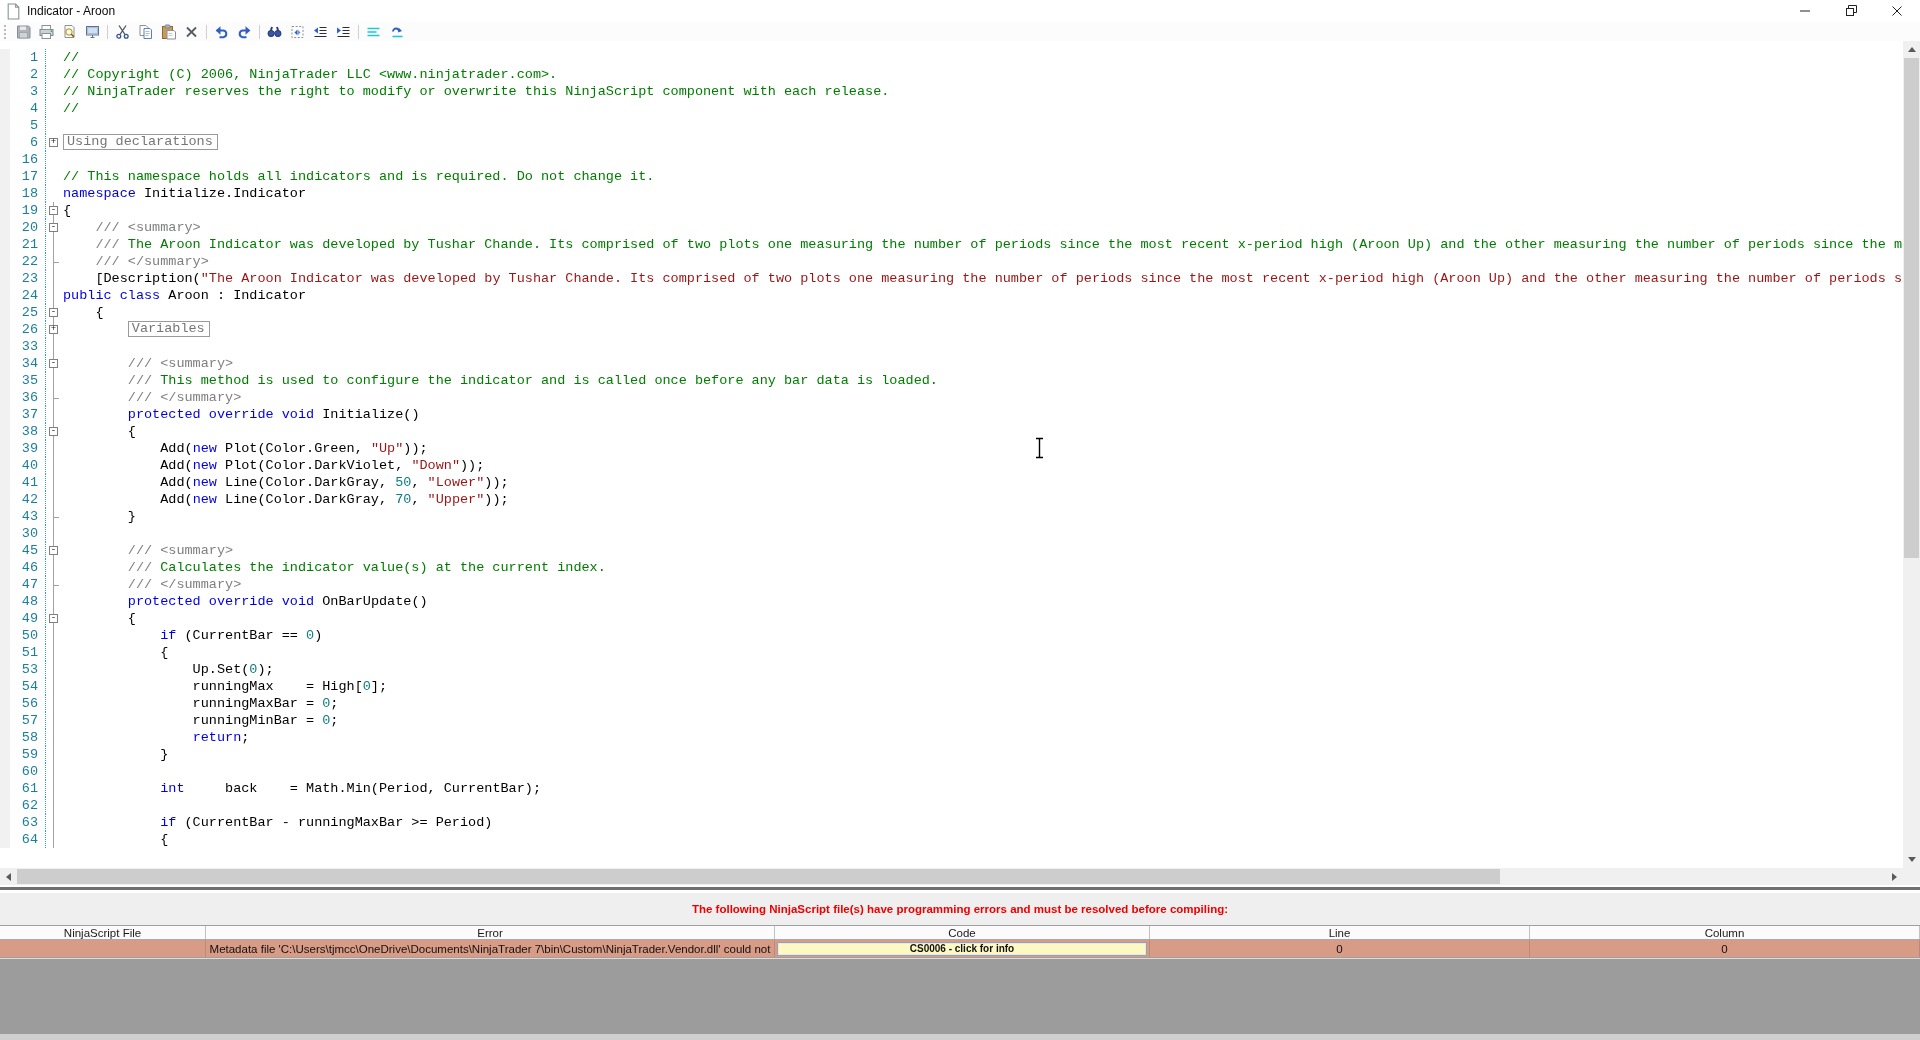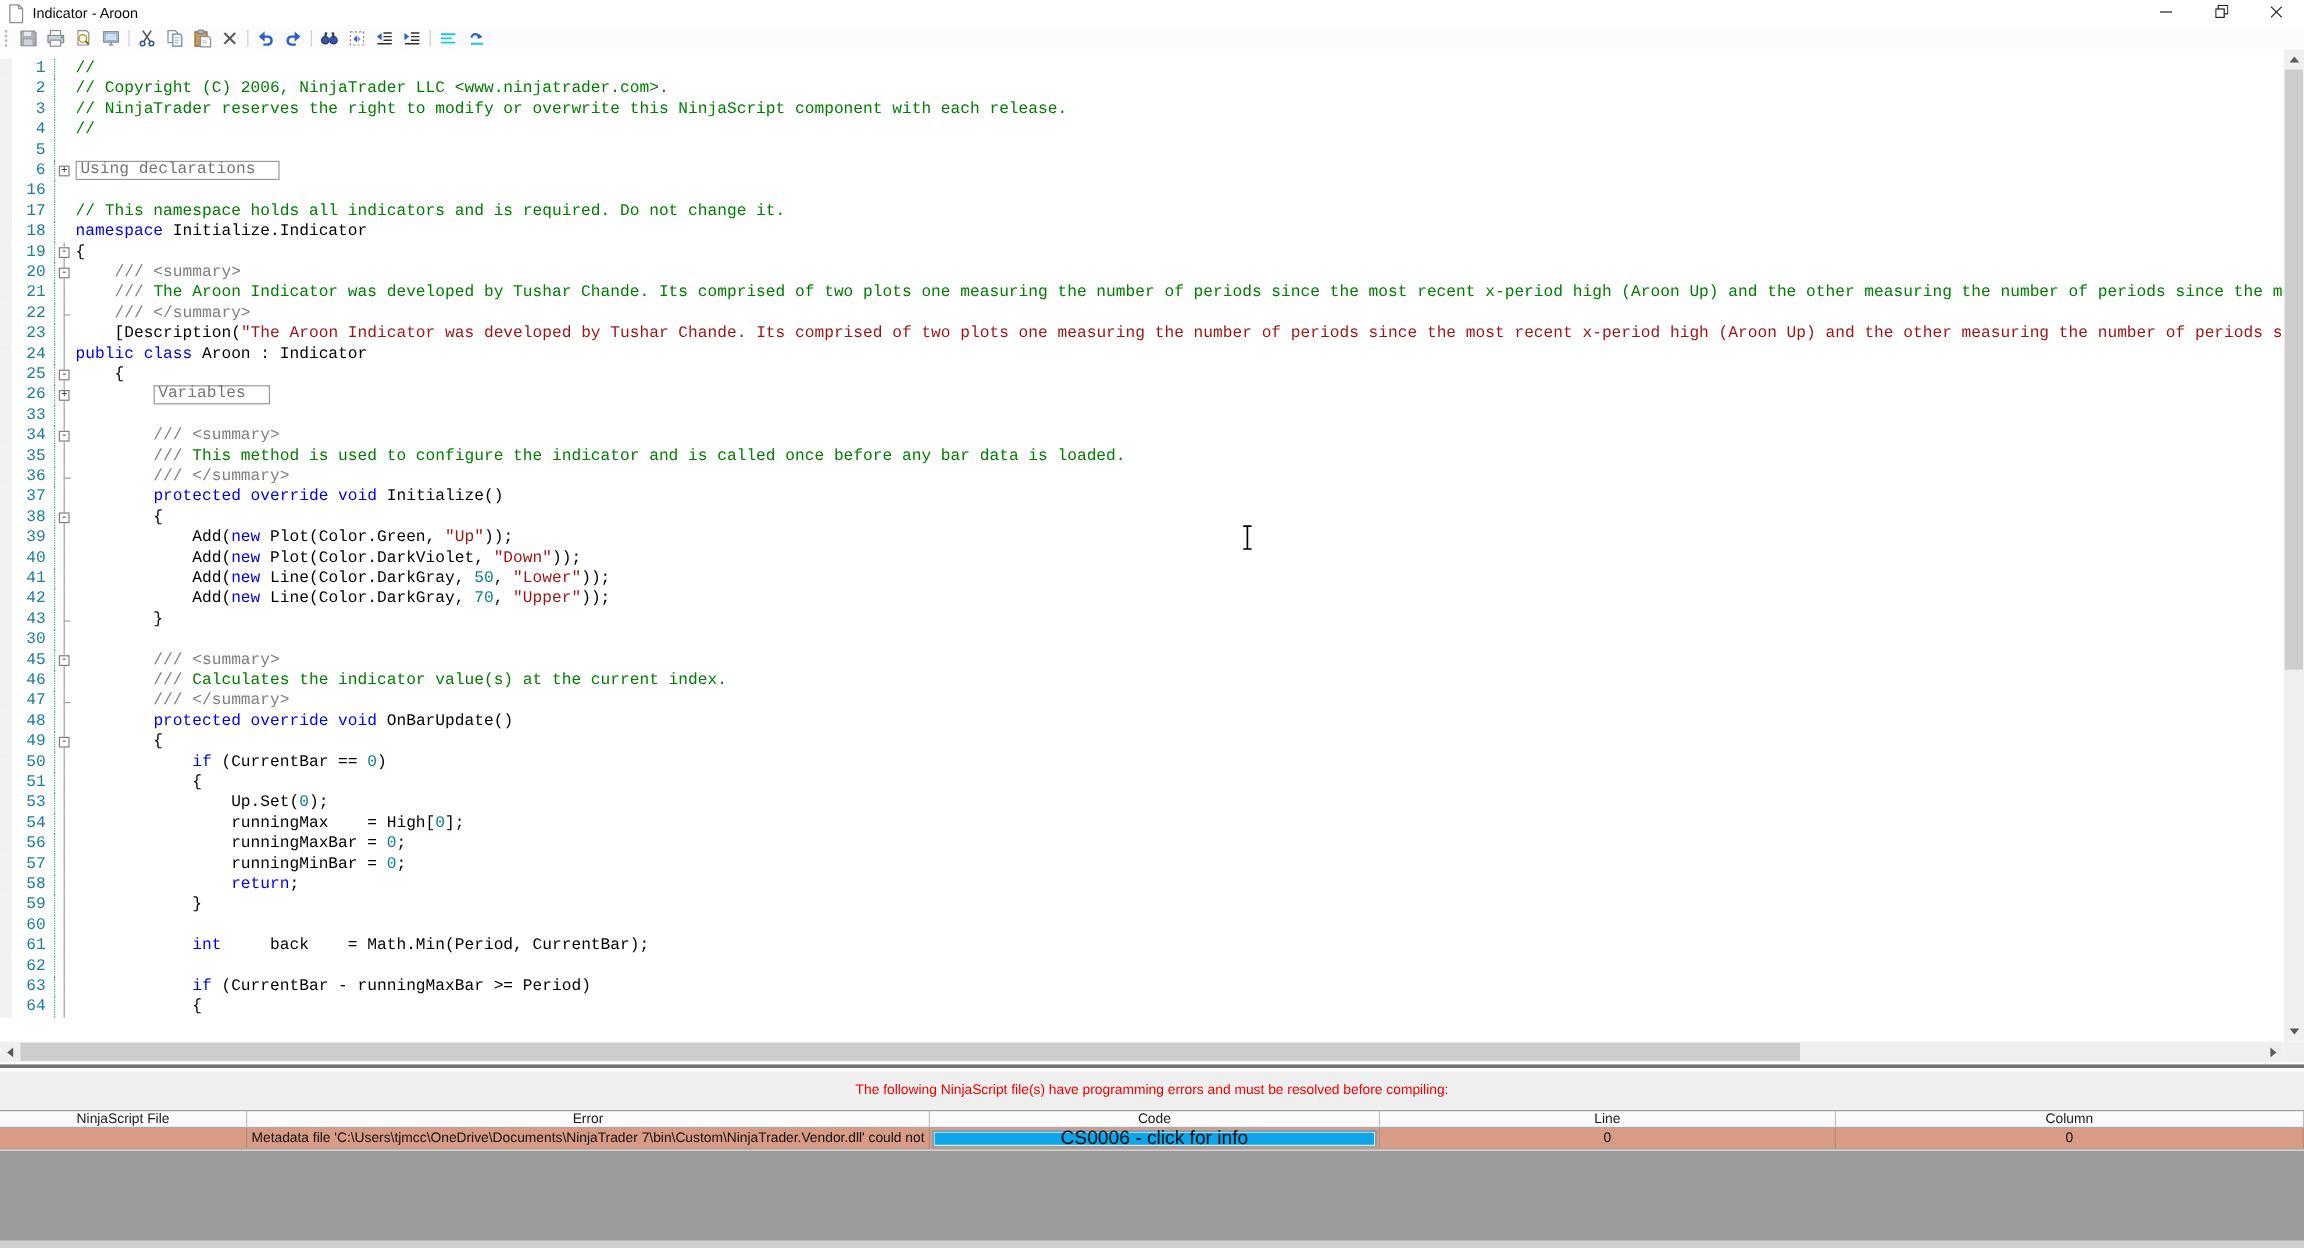--- a/index.html
+++ b/index.html
@@ -34,51 +34,51 @@
   .fm { position:absolute; left:3px; top:4px; width:9px; height:9px; border:1px solid #808080;
         background:#fff; font:9px/7px "Liberation Mono",monospace; text-align:center; color:#222; z-index:2; }
   .fe { position:absolute; left:7px; top:9px; width:6px; height:1px; background:#a2a2a2; }
   .ctext { padding-left:2px; }
   .t  { color:#000; }
   .k  { color:#0000e8; }
   .c  { color:#007d00; }
   .d  { color:#7f7f7f; }
   .s  { color:#9c1414; }
   .n2 { color:#0c8080; }
-  .fold-box { display:inline-block; border:1px solid #9a9a9a; color:#767676; padding:0 19px 0 3px;
+  .fold-box { display:inline-block; border:1px solid #9a9a9a; color:#767676; padding:0 4px 0 3px;
               height:16px; line-height:14px; background:#fff; vertical-align:top; }
 
   
   .vscroll { position:absolute; top:0; right:0; width:17px; height:100%; background:#f0f0f0; }
   .vthumb  { position:absolute; top:17px; left:1px; width:15px; height:500px; background:#cdcdcd; }
   .hscroll { position:absolute; top:868px; left:0; width:1903px; height:17px; background:#f0f0f0; }
   .hthumb  { position:absolute; left:17px; top:1px; width:1483px; height:15px; background:#cdcdcd; }
   .corner  { position:absolute; top:868px; right:0; width:17px; height:17px; background:#f0f0f0; }
   .sarrow { position:absolute; width:17px; height:17px; display:flex; align-items:center; justify-content:center; }
   .tri { width:0; height:0; }
   .tri-up    { border-left:4px solid transparent; border-right:4px solid transparent; border-bottom:5px solid #5a5a5a; }
   .tri-down  { border-left:4px solid transparent; border-right:4px solid transparent; border-top:5px solid #5a5a5a; }
   .tri-left  { border-top:4px solid transparent; border-bottom:4px solid transparent; border-right:5px solid #5a5a5a; }
   .tri-right { border-top:4px solid transparent; border-bottom:4px solid transparent; border-left:5px solid #5a5a5a; }
 
   
   .sep { position:absolute; top:885px; left:0; width:100%; height:8px; background:#fff; }
   .sep-line { margin-top:2px; height:3px; background:#707070; }
   .errorpanel { position:absolute; top:893px; left:0; width:100%; bottom:0; }
   .banner { height:32px; background:#efefef; display:flex; align-items:center; justify-content:center;
-            font-size:11.5px; font-weight:normal; color:#ee0000; }
+            font-size:11.5px; font-weight:bold; color:#ee0000; }
   .ehead { display:flex; height:15px; background:#fbfbfb; border-top:1px solid #9f9f9f; border-bottom:1px solid #aaa; }
   .ehead .cell { font-size:11.5px; color:#1a1a1a; display:flex; align-items:center; justify-content:center;
                  border-right:1px solid #c2c2c2; overflow:hidden; white-space:nowrap; }
   .erow { display:flex; height:18px; background:#d89b85; border-bottom:1px solid #9f9f9f; }
   .erow .cell { font-size:11.5px; color:#111; display:flex; align-items:center; justify-content:center;
                 border-right:1px solid #bc8a76; overflow:hidden; white-space:nowrap; }
-  .code-btn { flex:1; height:14px; margin:1px 2px; background:#0ea5e9; border:1px solid #98a2ac;
+  .code-btn { flex:1; height:14px; margin:1px 2px; background:#fef9c3; border:1px solid #98a2ac;
               box-shadow:inset 0 0 0 1px #e8e8e8; display:flex; align-items:center; justify-content:center;
-              font-size:16px; color:#111; }
+              font-size:10px; color:#111;font-weight:bold; }
   .efill  { height:76px; background:#9c9c9c; border-top:1px solid #dcdcdc; }
   .estrip { height:6px; background:#cfcfcf; }
 
   .ibeam { position:absolute; left:1033px; top:437px; z-index:5; }
 </style>
 </head>
 <body>
 
 <div class="window">
 

